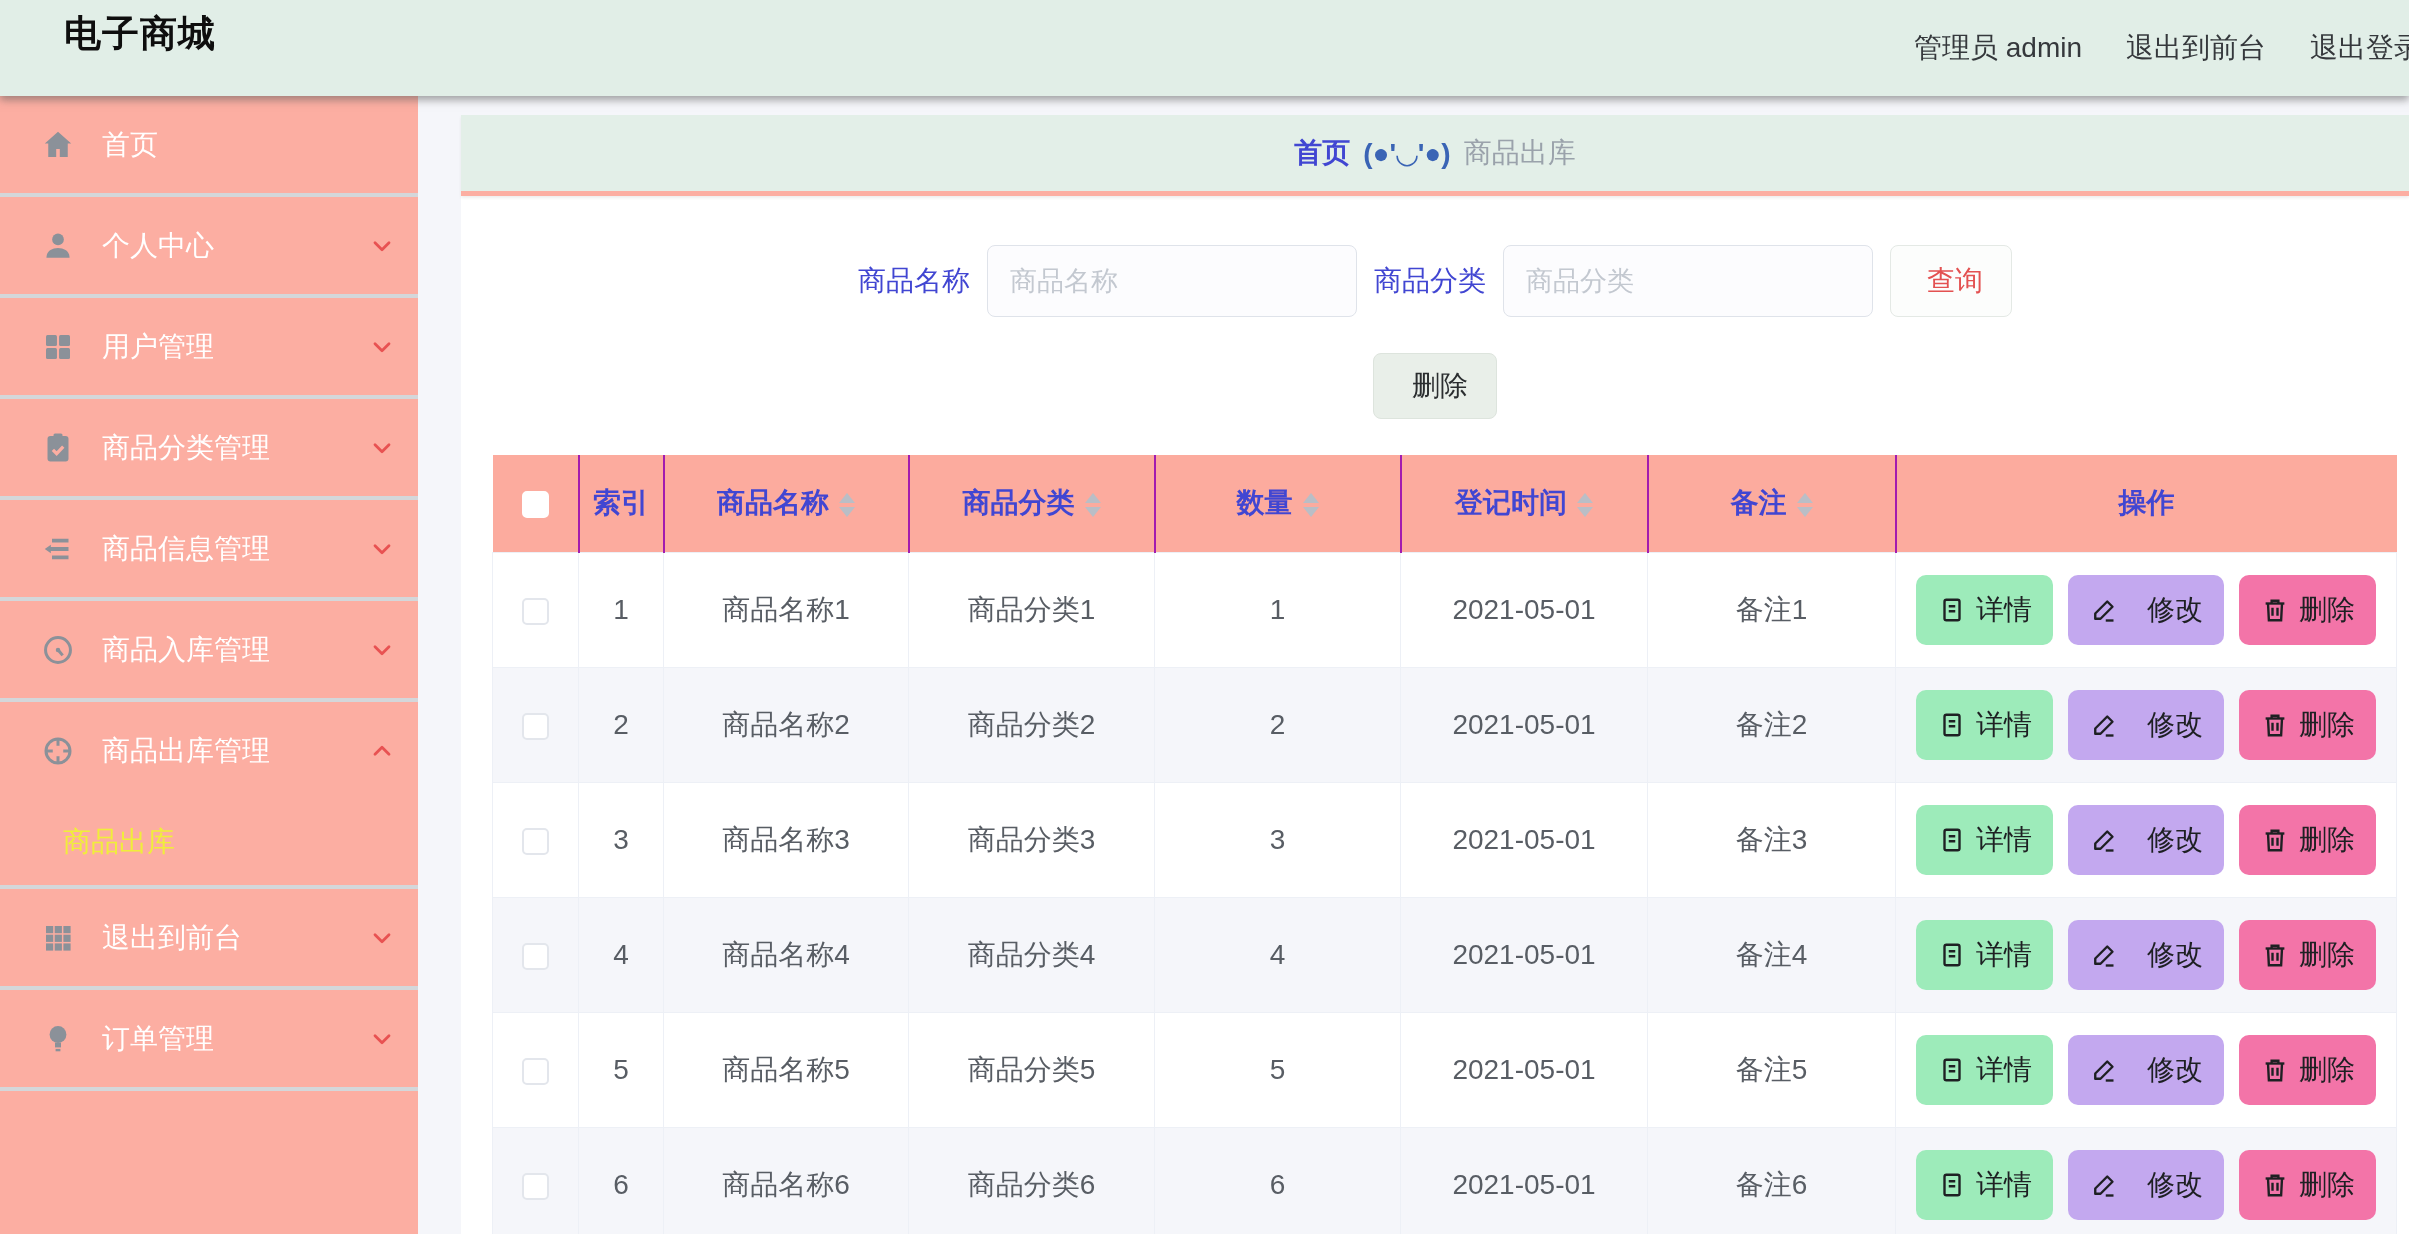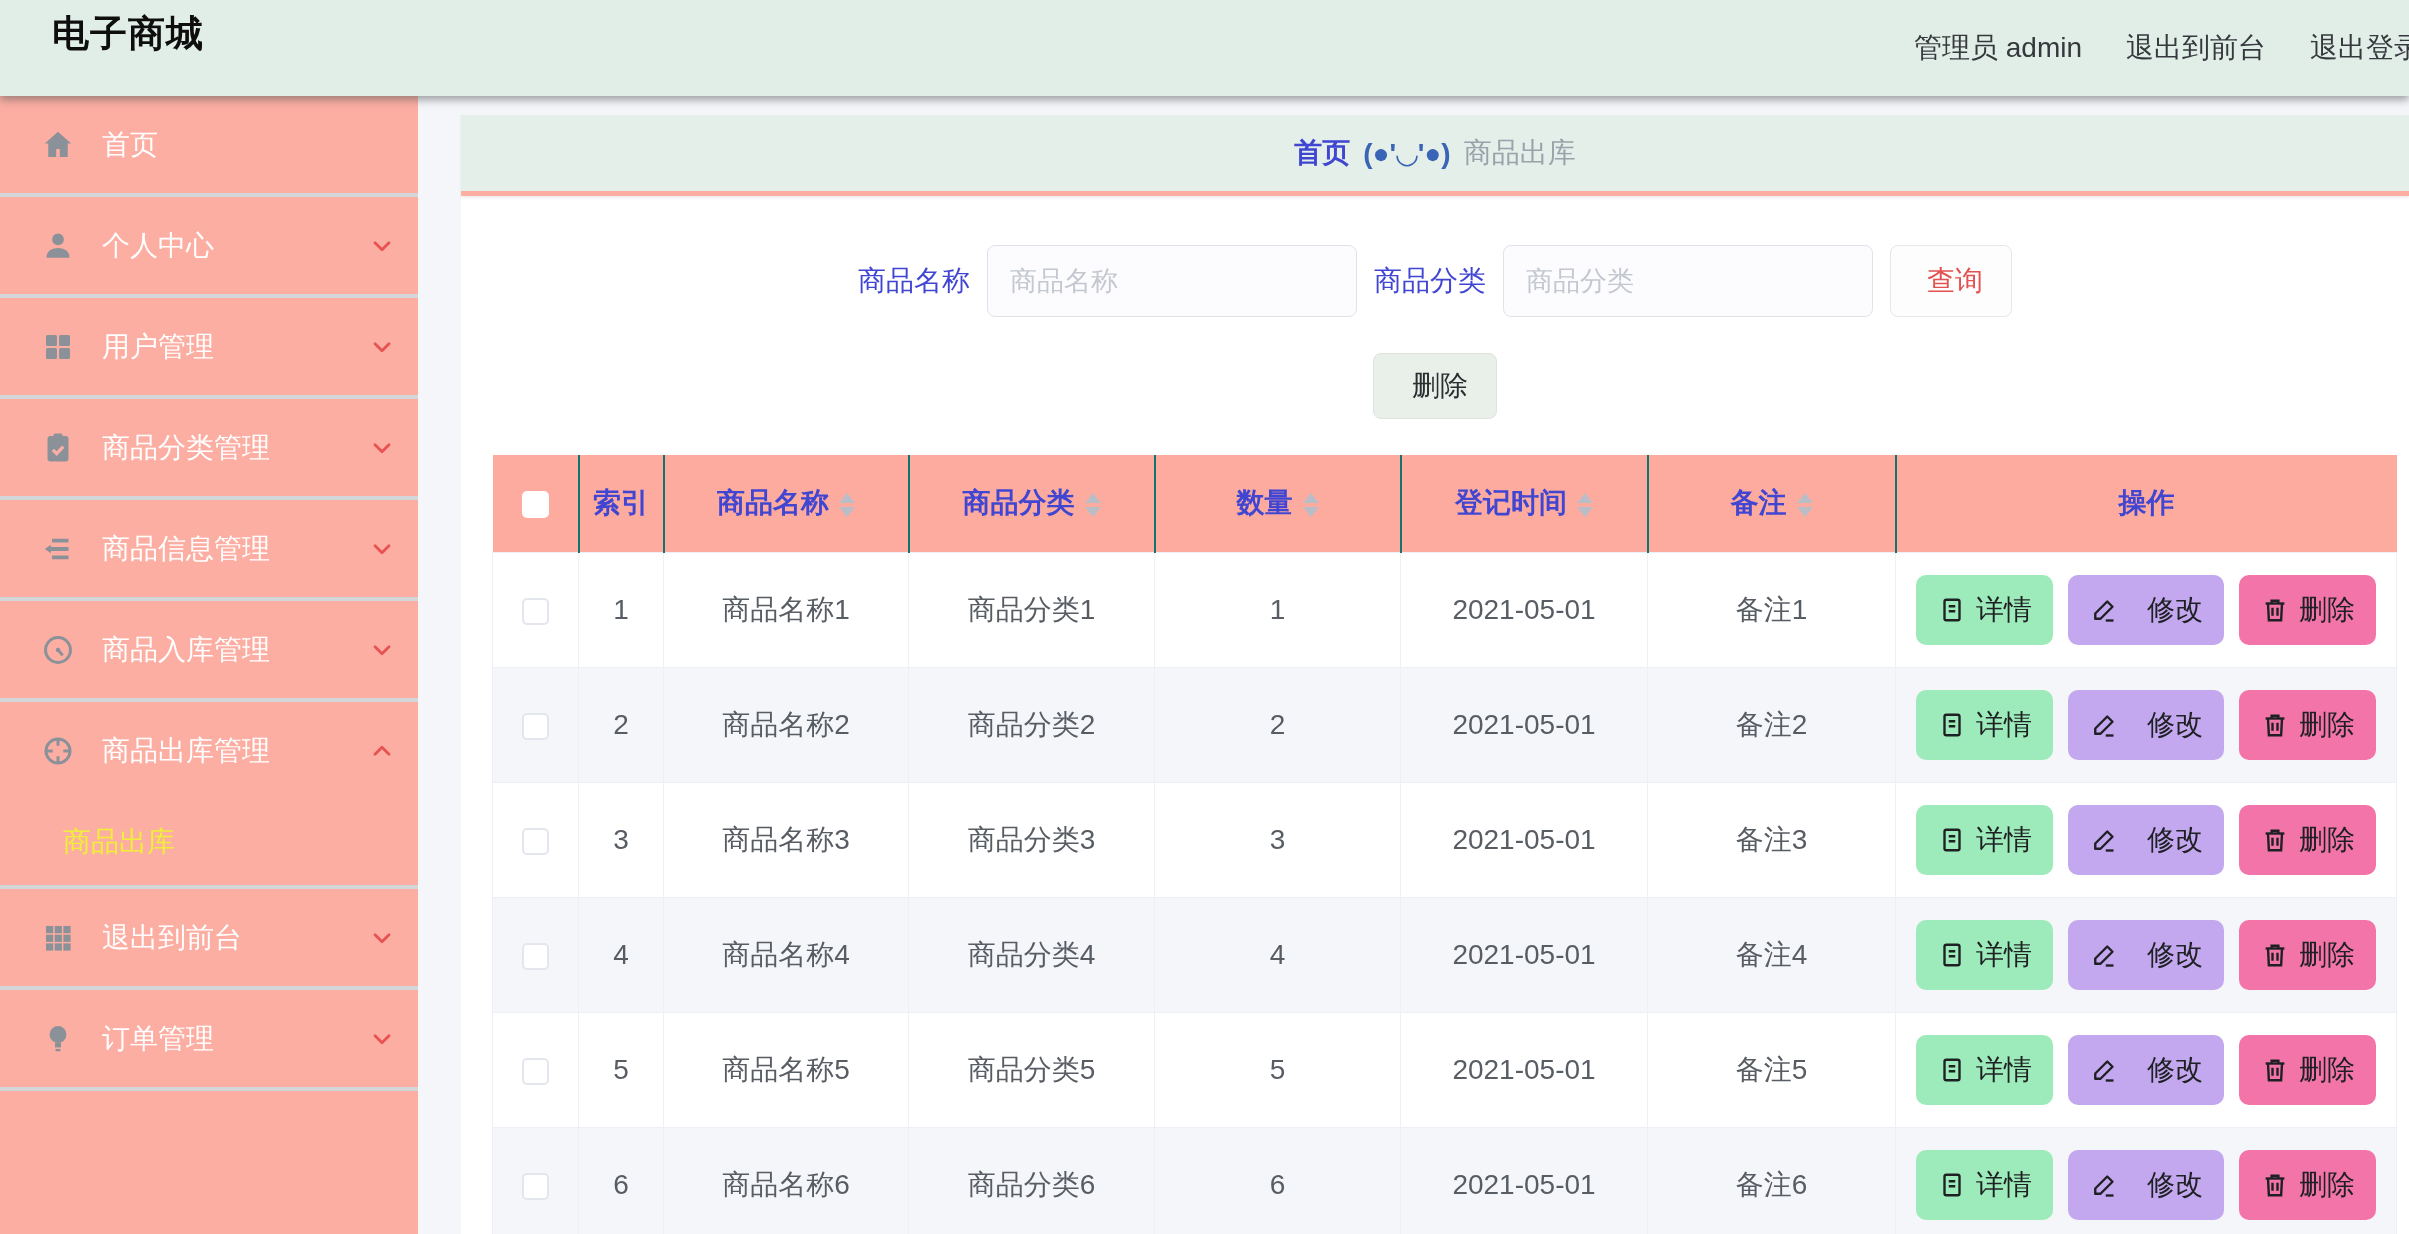--- a/index.html
+++ b/index.html
@@ -10,21 +10,21 @@
     background:var(--page_bg,#f5f6fa);
   }
   
   .app-header{
     position:absolute; top:0; left:0; width:2409px; height:96px;
     background:var(--header_bg,#e1eee7);
     box-shadow:0 4px 8px rgba(90,90,90,.55);
     z-index:30;
   }
   .app-title{
-    position:absolute; left:52px; top:0; height:68px;
+    position:absolute; left:64px; top:0; height:68px;
     display:flex; align-items:center;
     font-size:37px; font-weight:bold; color:#0e0e0e; letter-spacing:1px;
   }
   .header-links{
     position:absolute; left:1914px; top:0; height:96px;
     display:flex; align-items:center; gap:44px; white-space:nowrap;
   }
   .header-link{ font-size:28px; color:#35383c; cursor:pointer; }
   
   .sidebar{
@@ -92,21 +92,21 @@
     font-family:inherit;
   }
   
   .table-wrap{ margin:36px 12px 0 31px; }
   table{ width:100%; border-collapse:collapse; table-layout:fixed; }
   thead th{
     height:97px; background:var(--table_header_bg,#fcab9e);
     color:var(--theme_blue,#4146d2); font-size:28px; font-weight:bold;
     text-align:center; vertical-align:middle;
   }
-  thead th:not(:last-child){ border-right:2px solid #0f766e; }
+  thead th:not(:last-child){ border-right:2px solid #a21caf; }
   tbody td{
     height:115px; text-align:center; vertical-align:middle;
     font-size:28px; color:var(--cell_text,#585d64);
     border:1px solid #edf0f6; background:#ffffff;
   }
   tbody tr:nth-child(even) td{ background:var(--stripe,#f5f6fa); }
   .sort-caret{
     display:inline-flex; flex-direction:column; gap:4px;
     margin-left:10px; vertical-align:middle; cursor:pointer;
   }

